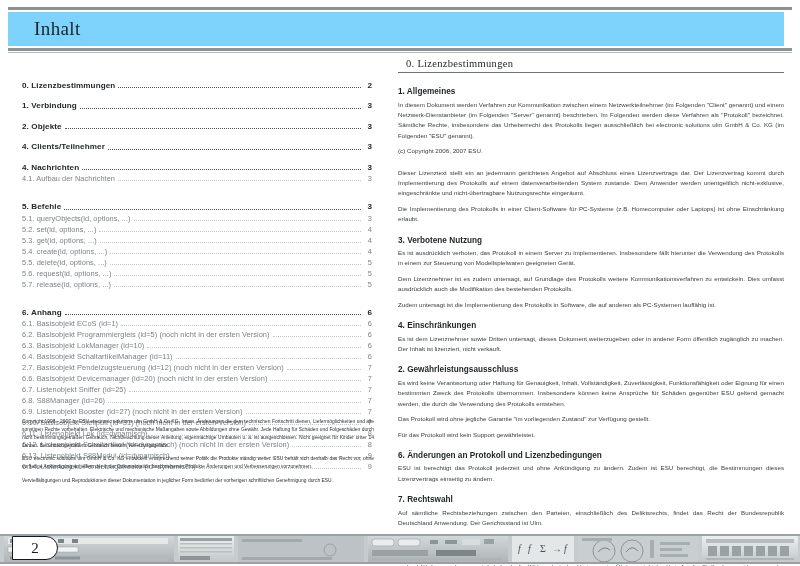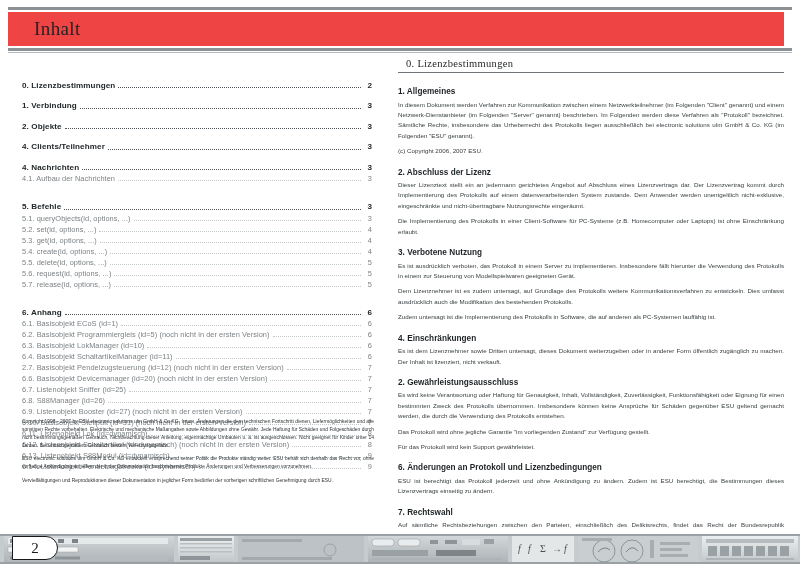--- a/index.html
+++ b/index.html
@@ -14,21 +14,21 @@
   }
 
   
   .header-wrap { position: absolute; left: 0; top: 0; width: 800px; }
   .header-rule-top {
     height: 3px; background: #8b9194;
     margin: 7px 8px 0 8px;
   }
   .header-band {
     height: 34px;
-    background: #ef4444;
+    background: #7dd3fc;
     margin: 2px 16px 0 8px;
     display: flex; align-items: center;
   }
   .header-title {
     font-family: "Liberation Serif", serif;
     font-size: 19px;
     color: #1d2224;
     letter-spacing: .4px;
     padding-left: 26px;
   }
@@ -324,21 +324,20 @@
   <div class="col-right">
     <div class="rc-title">0.  Lizenzbestimmungen</div>
     <div class="rc-title-rule"></div>
     <div id="rc-sections">
         <div class="rc-sec">
           <div class="rc-h">1. Allgemeines</div>
           <div class="rc-p">In diesem Dokument werden Verfahren zur Kommunikation zwischen einem Netzwerkteilnehmer (im Folgenden "Client" genannt) und einem Netzwerk-Dienstanbieter (im Folgenden "Server" genannt) beschrieben. Im Folgenden werden diese Verfahren als "Protokoll" bezeichnet. Sämtliche Rechte, insbesondere das Urheberrecht des Protokolls liegen ausschließlich bei electronic solutions ulm GmbH &amp; Co. KG (im Folgenden "ESU" genannt).</div>
           <div class="rc-p">(c) Copyright 2006, 2007 ESU.</div>
         </div>
         <div class="rc-sec">
-          <div class="rc-h">2. Abschluss der Lizenz</div>
           <div class="rc-p">Dieser Lizenztext stellt ein an jedermann gerichtetes Angebot auf Abschluss eines Lizenzvertrags dar. Der Lizenzvertrag kommt durch Implementierung des Protokolls auf einem datenverarbeitenden System zustande. Dem Anwender werden unentgeltlich nicht-exklusive, eingeschränkte und nicht-übertragbare Nutzungsrechte eingeräumt.</div>
           <div class="rc-p">Die Implementierung des Protokolls in einer Client-Software für PC-Systeme (z.B. Homecomputer oder Laptops) ist ohne Einschränkung erlaubt.</div>
         </div>
         <div class="rc-sec">
           <div class="rc-h">3. Verbotene Nutzung</div>
           <div class="rc-p">Es ist ausdrücklich verboten, das Protokoll in einem Server zu implementieren. Insbesondere fällt hierunter die Verwendung des Protokolls in einem zur Steuerung von Modellspielwaren geeigneten Gerät.</div>
           <div class="rc-p">Dem Lizenznehmer ist es zudem untersagt, auf Grundlage des Protokolls weitere Kommunikationsverfahren zu entwickeln. Dies umfasst ausdrücklich auch die Modifikation des bestehenden Protokolls.</div>
           <div class="rc-p">Zudem untersagt ist die Implementierung des Protokolls in Software, die auf anderen als PC-Systemen lauffähig ist.</div>
         </div>
         <div class="rc-sec">

